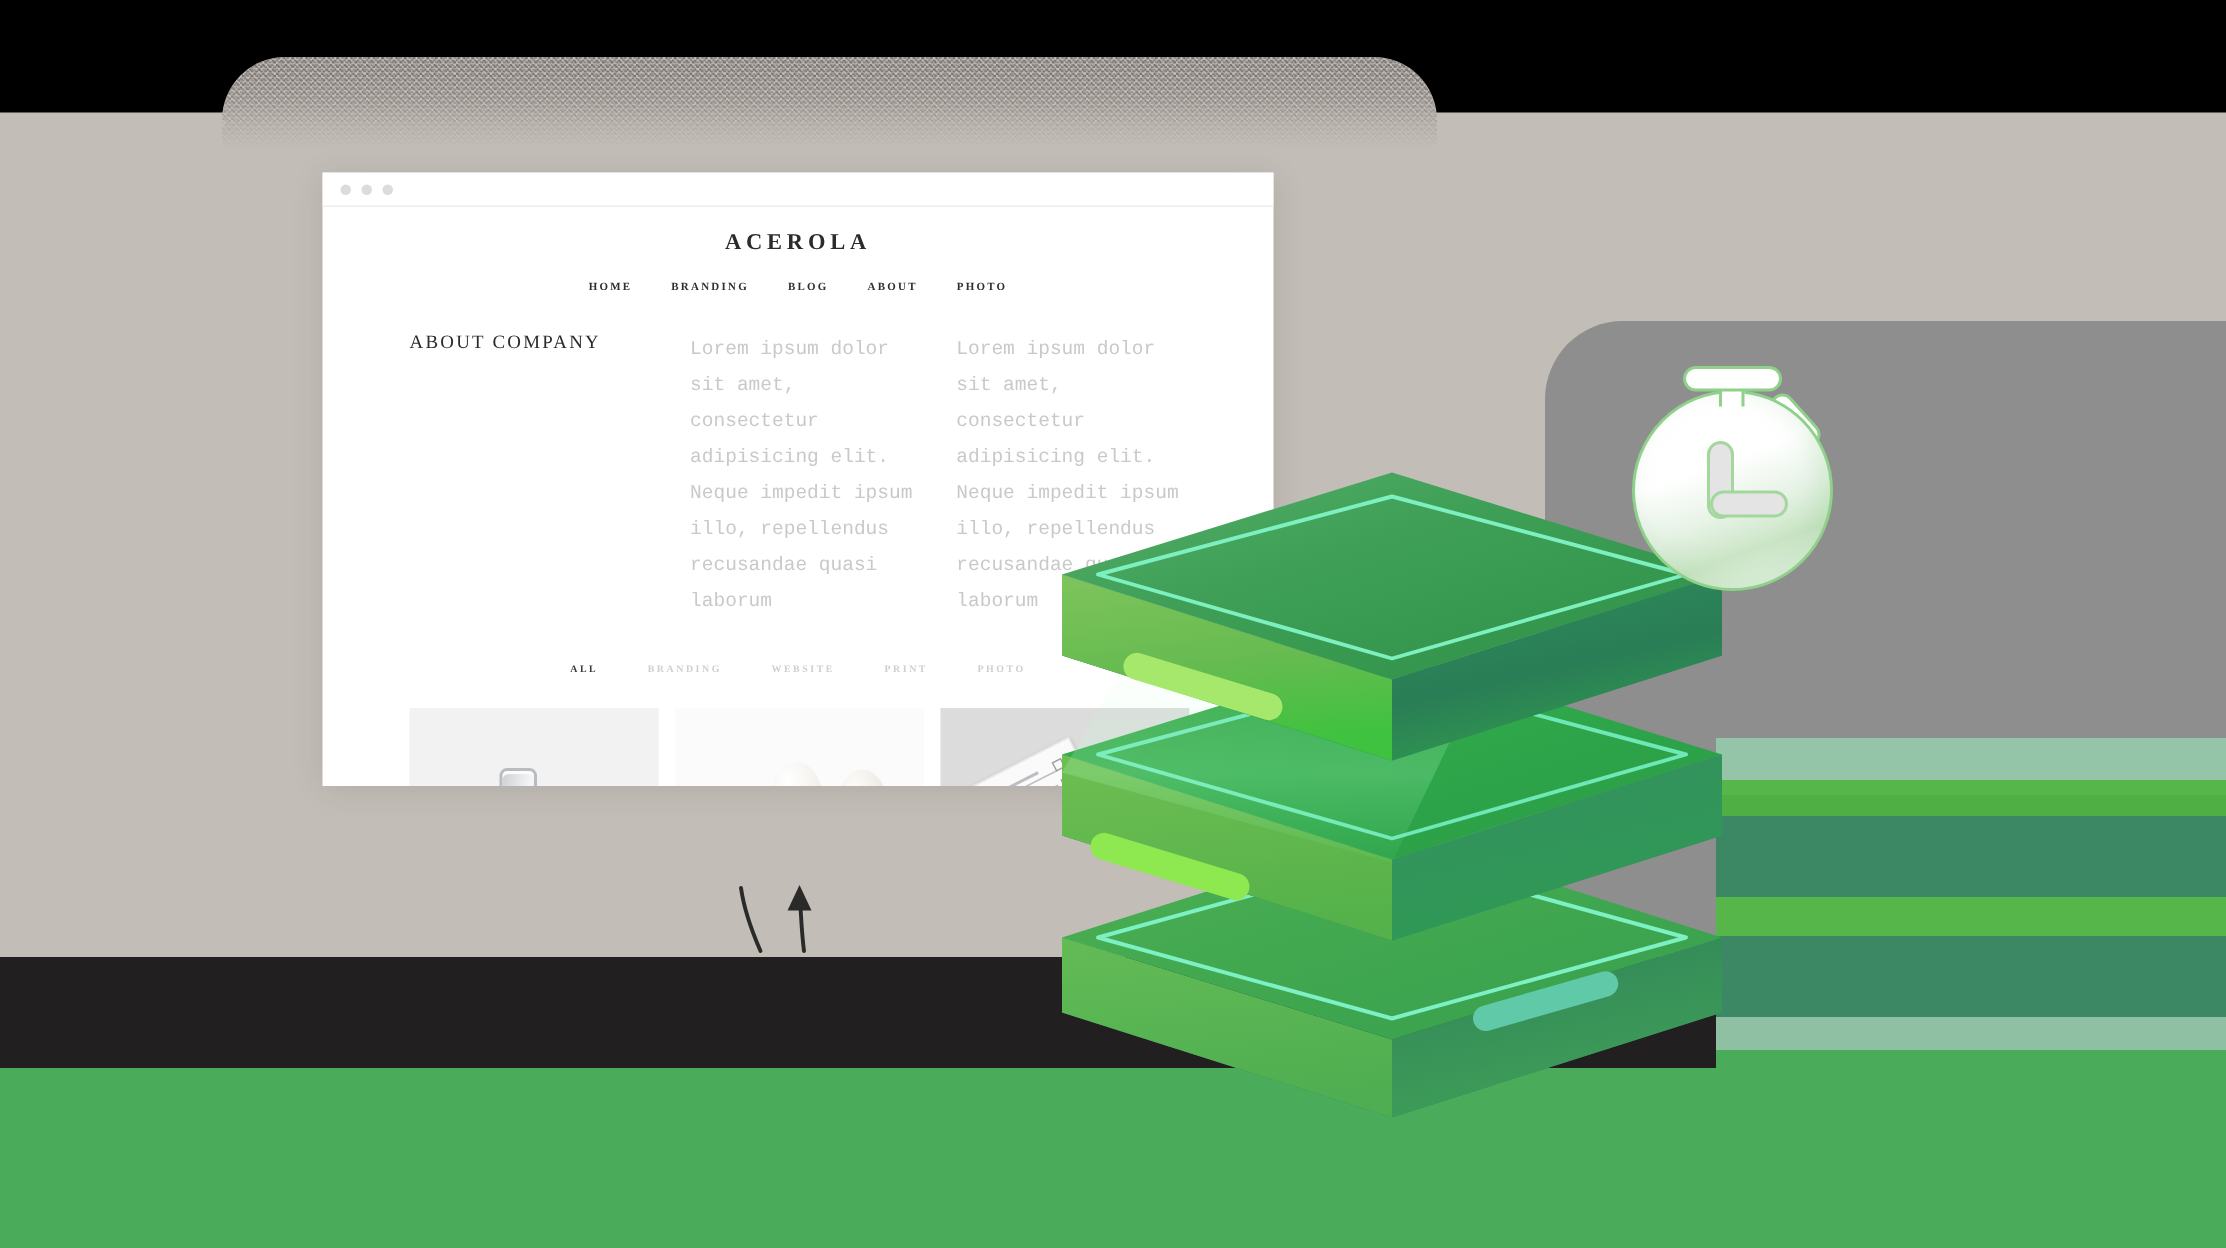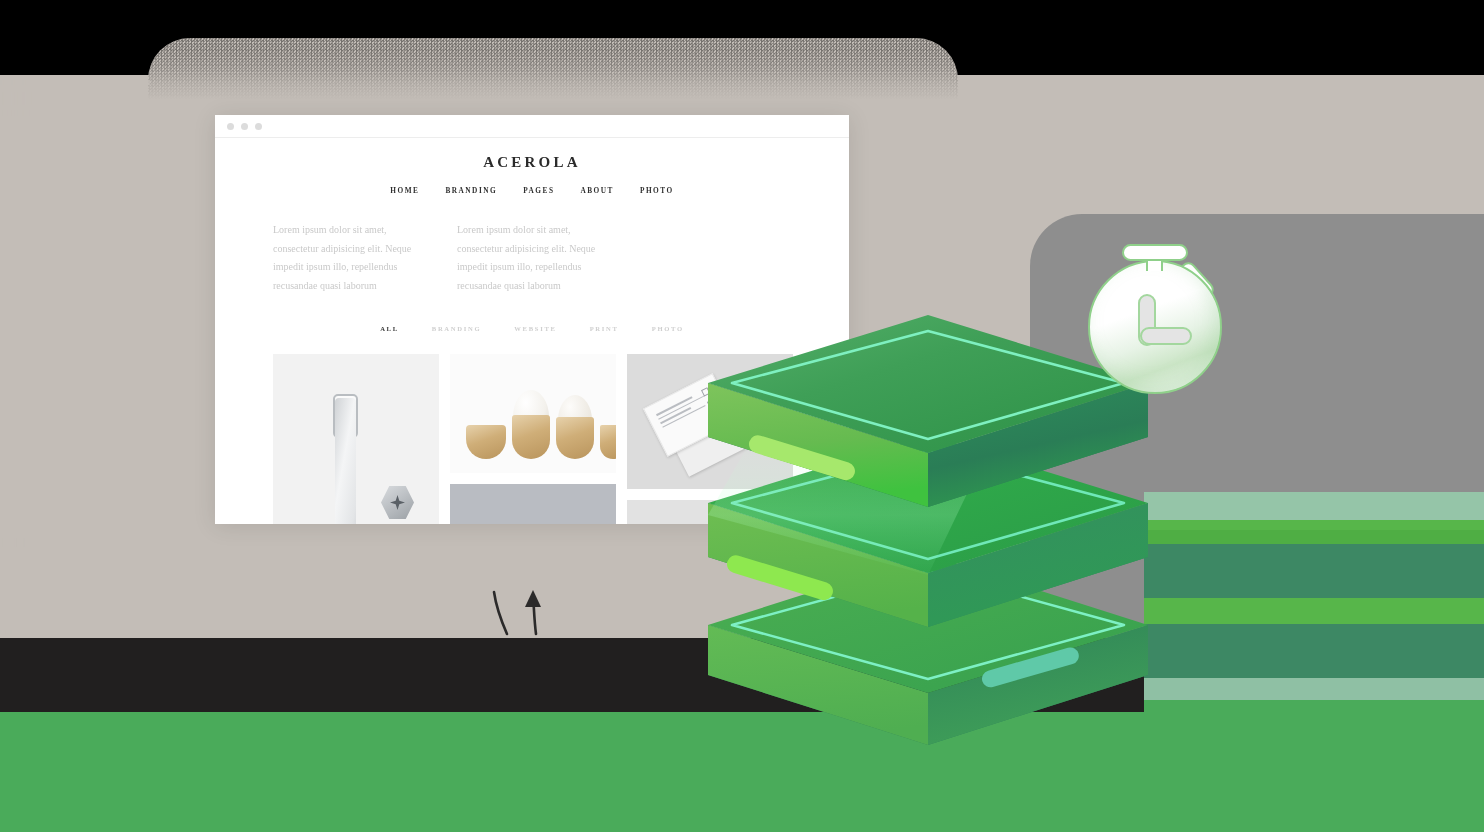--- a/index.html
+++ b/index.html
@@ -85,21 +85,21 @@
   .nav-item {
     font-family: "Liberation Serif", serif; font-size: 7.3px; font-weight: 700;
     letter-spacing: 1.5px; color: #2f2f2f;
   }
   #about-row { margin-top: 26px; display: flex; gap: 24px; }
   #about-title {
     width: 170px; font-family: "Liberation Serif", serif; font-size: 12.6px;
     letter-spacing: 1.5px; color: #2b2b2b; white-space: nowrap;
   }
   .about-col {
-    width: 160px; font-family: Liberation Serif, serif; font-size: 10px;
+    width: 160px; font-family: Liberation Mono, monospace; font-size: 13px;
     line-height: 1.85; color: #c9c9c9;
   }
   #filters { margin-top: 30px; display: flex; justify-content: center; gap: 33px; }
   .filter {
     font-family: "Liberation Serif", serif; font-size: 6.6px; font-weight: 700;
     letter-spacing: 1.7px; color: #cfcfcf;
   }
   .filter.active { color: #3a3a3a; }
 
   
@@ -225,26 +225,27 @@
       <span class="chrome-dot"></span>
       <span class="chrome-dot"></span>
     </div>
 
     <div id="site">
       <div id="site-logo">ACEROLA</div>
 
       <nav id="site-nav">
         <span class="nav-item">HOME</span>
         <span class="nav-item">BRANDING</span>
-        <span class="nav-item">PAGES</span>
+        <span class="nav-item">BLOG</span>
         <span class="nav-item">ABOUT</span>
         <span class="nav-item">PHOTO</span>
       </nav>
 
       <div id="about-row">
+        <div id="about-title">ABOUT COMPANY</div>
         <div class="about-col">Lorem ipsum dolor sit amet, consectetur adipisicing elit. Neque impedit ipsum illo, repellendus recusandae quasi laborum</div>
         <div class="about-col">Lorem ipsum dolor sit amet, consectetur adipisicing elit. Neque impedit ipsum illo, repellendus recusandae quasi laborum</div>
       </div>
 
       <div id="filters">
         <span class="filter active">ALL</span>
         <span class="filter">BRANDING</span>
         <span class="filter">WEBSITE</span>
         <span class="filter">PRINT</span>
         <span class="filter">PHOTO</span>

